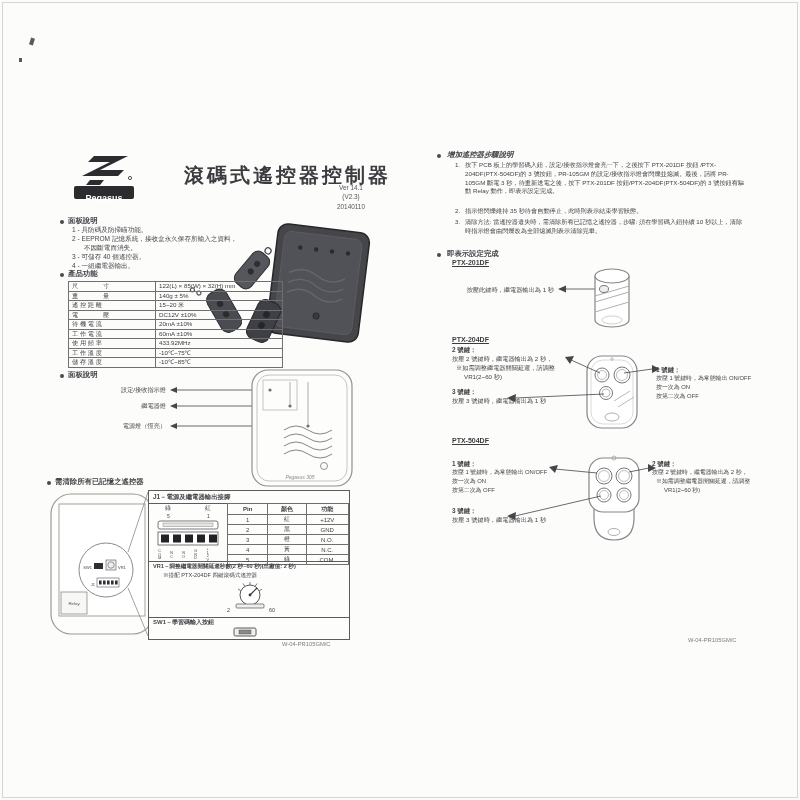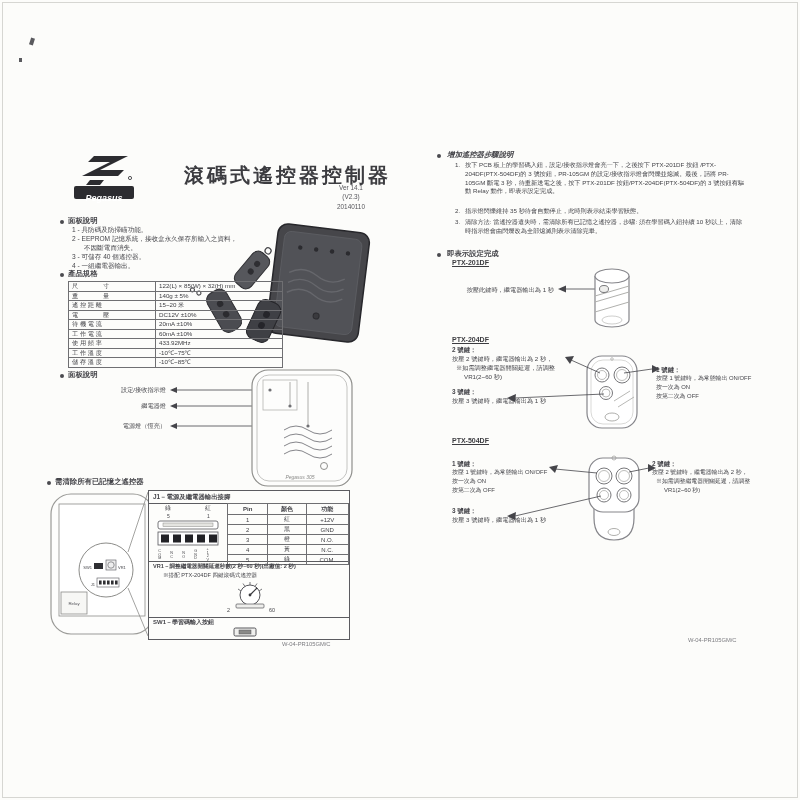--- a/index.html
+++ b/index.html
@@ -41,21 +41,21 @@
   <div class="speck" style="left:19px;top:58px;width:3px;height:4px;"></div>
 
   <div>
 
     <svg style="left:74px;top:150px;" width="62" height="36" viewBox="0 0 62 36">
       <path d="M10 26 L44 26 L50 20 L26 20 L54 6 L20 6 L14 12 L36 12 L8 26 Z" fill="#2c2c30"></path>
       <path d="M16 30 L30 30 L26 35 L12 35 Z" fill="#2c2c30"></path>
       <circle cx="56" cy="28" r="1.6" fill="none" stroke="#2c2c30" stroke-width="0.8"></circle>
     </svg>
     <div class="t" style="left:74px;top:186px;width:60px;height:13px;background:#2c2c30;border-radius:2px;text-align:center;">
-      <span style="color:#fff;font-size:9px;font-style:italic;font-weight:bold;line-height:13px;">Pegasus</span>
+      <span style="color:#fff;font-size:9px;font-weight:bold;line-height:13px;">Pegasus</span>
     </div>
 
     <div class="t title" style="left:142px;top:163px;margin-left:42px;">滾碼式遙控器控制器</div>
 
     <div class="t ver" style="left:328px;top:183px;">
       <div>Ver 14.1</div>
       <div>(V2.3)</div>
       <div>20140110</div>
     </div>
 
@@ -94,21 +94,21 @@
           <circle cx="8" cy="52" r="2" fill="none" stroke="#47474b"></circle>
       </g>
       <g transform="rotate(25 64 96)">
         <rect x="52" y="76" width="24" height="42" rx="8" fill="#3f4045" stroke="#26262a"></rect>
         <circle cx="64" cy="90" r="3.4" fill="#25252a"></circle>
           <circle cx="64" cy="102" r="3.4" fill="#25252a"></circle>
       </g>
     </svg>
 
     <div class="dot" style="left:60px;top:273px;"></div>
-    <div class="t h" style="left:68px;top:269px;">產品規格</div>
+    <div class="t h" style="left:68px;top:269px;">產品功能</div>
     <table class="spec-table" style="position:absolute;left:68px;top:281px;">
       <tbody>
           <tr>
             <td class="lab">尺　　　　寸</td>
             <td class="val">122(L) × 85(W) × 32(H) mm</td>
           </tr>
       <tr>
             <td class="lab">重　　　　量</td>
             <td class="val">140g ± 5%</td>
           </tr>

